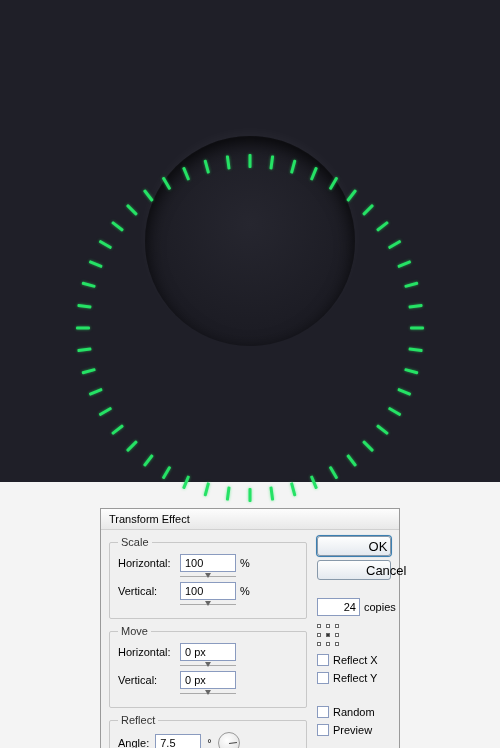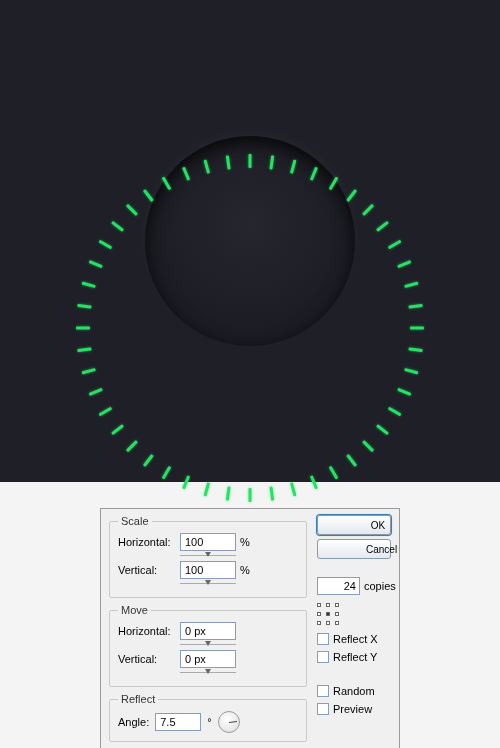--- a/index.html
+++ b/index.html
@@ -132,21 +132,21 @@
     border-left: 3px solid transparent;
     border-right: 3px solid transparent;
     border-top: 5px solid #666;
     transform: translateX(-50%);
   }
   .btn {
     height: 20px;
     border: 1px solid #8899aa;
     border-radius: 3px;
     background: linear-gradient(#fefefe, #e4e9ef);
-    font-size: 10px;
+    font-size: 13px;
     cursor: pointer;
     padding-left: 48px;
   }
   .btn.primary {
     box-shadow: 0 0 0 1px #3c7fb1, 0 0 2px rgba(60,127,177,0.8);
   }
   .mini-input {
     width: 43px;
     height: 18px;
     border: 1px solid #8a9bbf;
@@ -262,20 +262,21 @@
         <div class="tick" style="transform: translate(-50%, -50%) rotate(345deg) translateY(-80px); transform-origin: 50% 94px;"></div>
         <div class="tick" style="transform: translate(-50%, -50%) rotate(352.5deg) translateY(-80px); transform-origin: 50% 94px;"></div>
       </div>
   </div>
 </div>
 
 <div class="gap"></div>
 
 <div class="dialog-zone">
   <div class="dialog">
+    <div class="dlg-title">Transform Effect</div>
     <div class="dlg-body">
       <div class="col-left">
 
         <fieldset>
           <legend>Scale</legend>
           <div class="row">
             <span class="lbl">Horizontal:</span>
             <input class="inp" value="100" style="">
             <span class="unit">%</span>
           </div>

